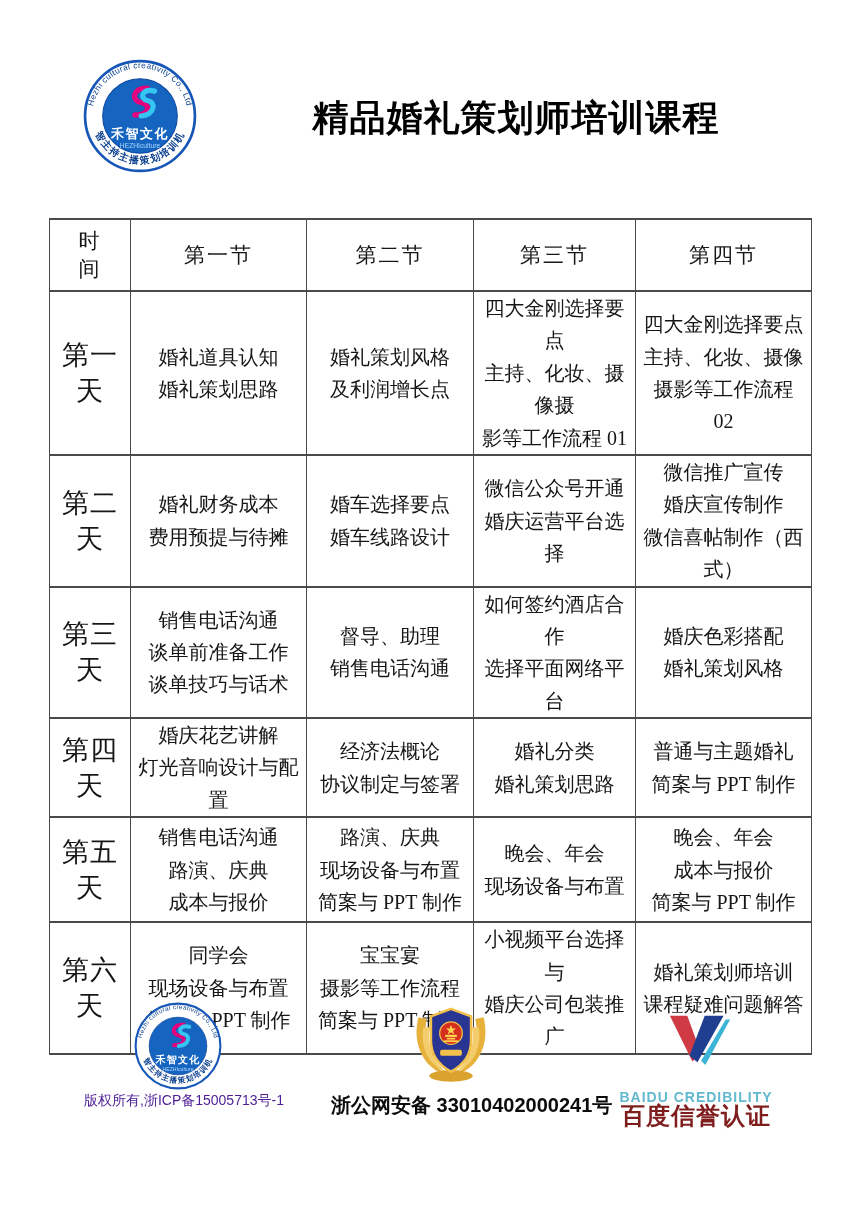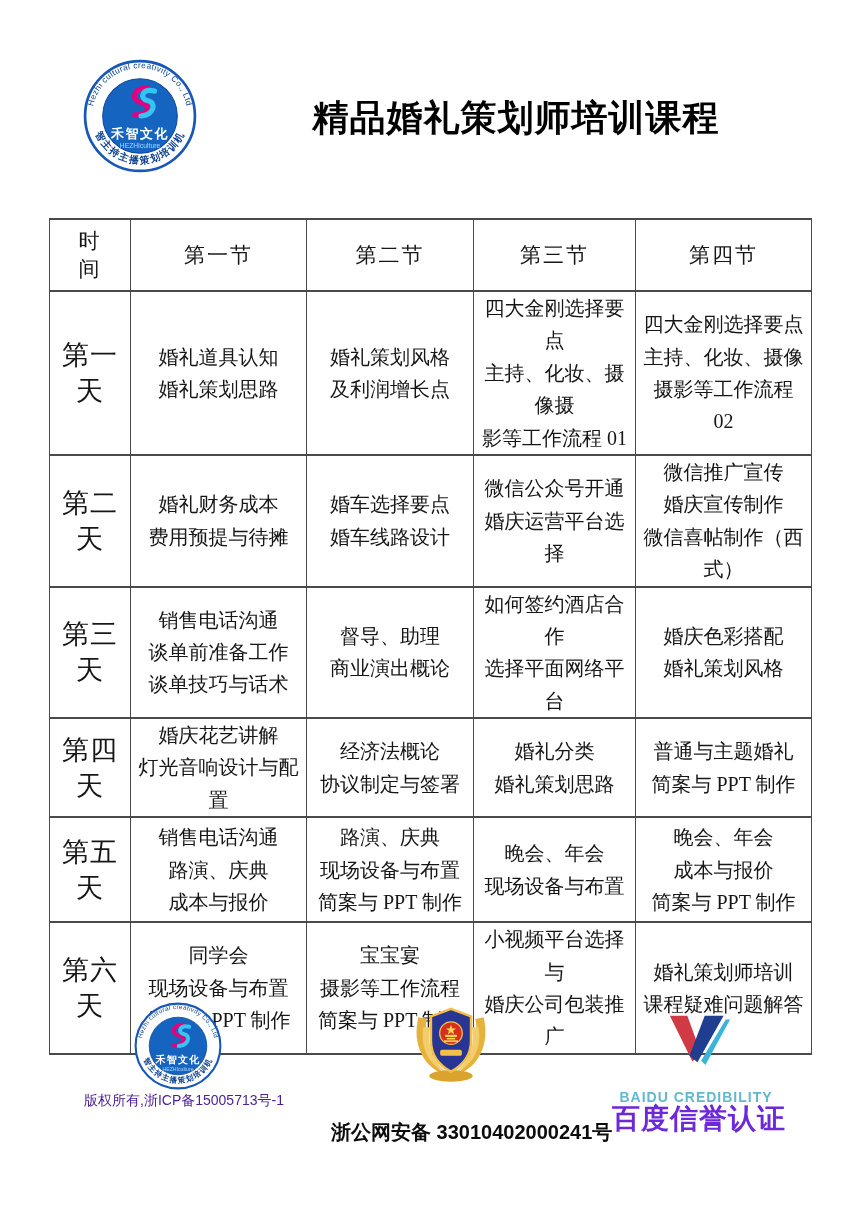--- a/index.html
+++ b/index.html
@@ -107,21 +107,20 @@
     position: absolute;
     left: 331px;
     top: 1092px;
     width: 240px;
     text-align: center;
     font-family: "Liberation Sans", "DejaVu Sans", sans-serif;
     font-size: 20px;
     font-weight: 700;
     color: #0c0c0c;
     white-space: nowrap;
-    margin-top: 27px;
   }
   .baidu-logo {
     position: absolute;
     left: 656px;
     top: 1010px;
     width: 80px;
     height: 58px;
   }
   .baidu-cn {
     position: absolute;
@@ -148,24 +147,24 @@
     color: #62b8cf;
     white-space: nowrap;
   }
   .baidu-cert {
     position: absolute;
     left: 612px;
     top: 1100px;
     width: 168px;
     text-align: center;
     font-family: "Liberation Sans", "DejaVu Sans", sans-serif;
-    font-size: 28px;
+    font-size: 24px;
     font-weight: 700;
     letter-spacing: 1px;
-    color: #6d28d9;
+    color: #7f1d1d;
     white-space: nowrap;
   }
 </style>
 </head>
 <body>
 
 <div class="page">
 
   <svg class="logo-main" viewBox="0 0 110 110">
     <circle cx="55" cy="55" r="53" fill="#ffffff" stroke="#1757b8" stroke-width="2.6"></circle>
@@ -230,21 +229,21 @@
       <td class="cell">微信推广宣传
 婚庆宣传制作
 微信喜帖制作（西式）</td>
     </tr>
     <tr class="r3">
       <td class="day">第三天</td>
       <td class="cell">销售电话沟通
 谈单前准备工作
 谈单技巧与话术</td>
       <td class="cell">督导、助理
-商业演出概论</td>
+销售电话沟通</td>
       <td class="cell">如何签约酒店合作
 选择平面网络平台</td>
       <td class="cell">婚庆色彩搭配
 婚礼策划风格</td>
     </tr>
     <tr class="r4">
       <td class="day">第四天</td>
       <td class="cell">婚庆花艺讲解
 灯光音响设计与配置</td>
       <td class="cell">经济法概论

